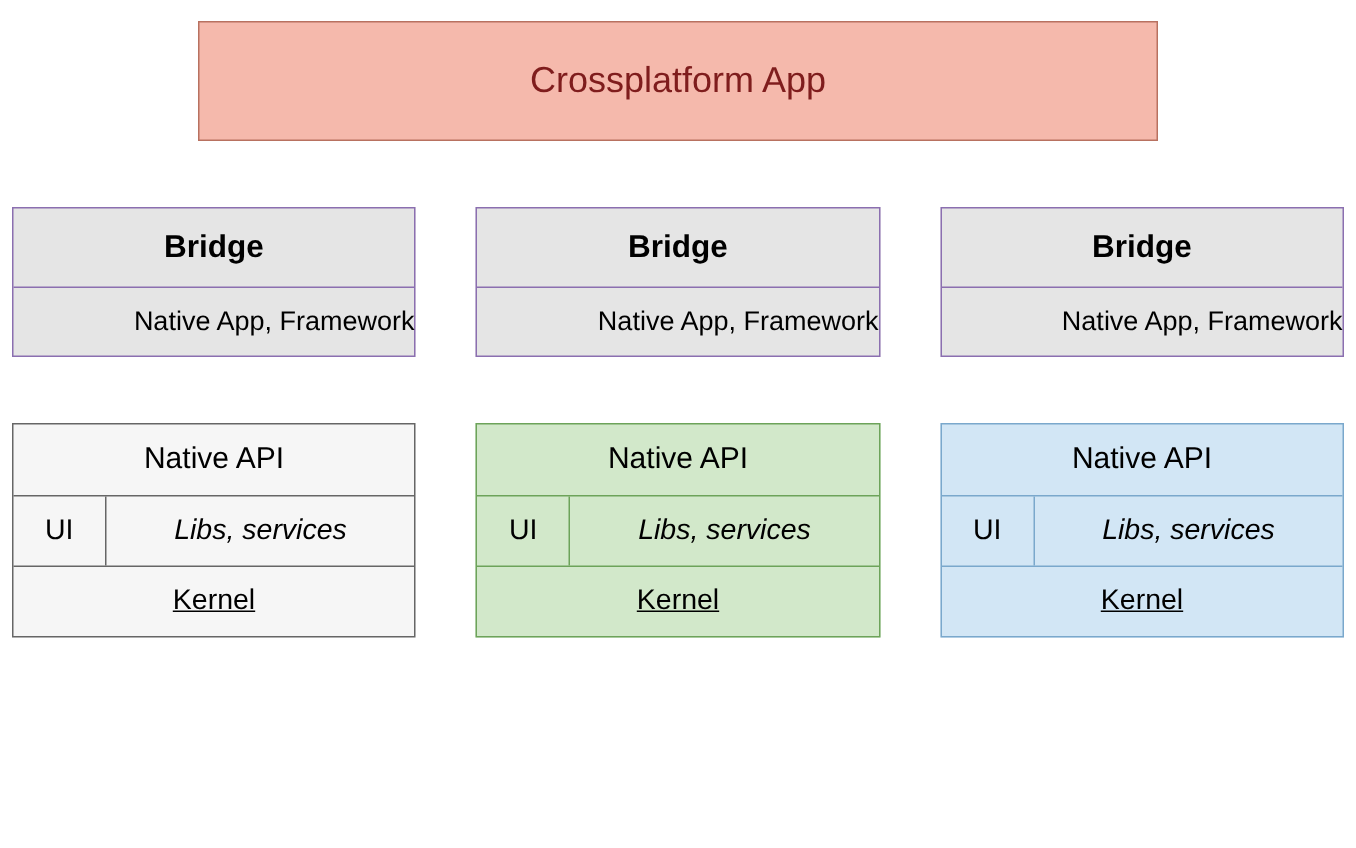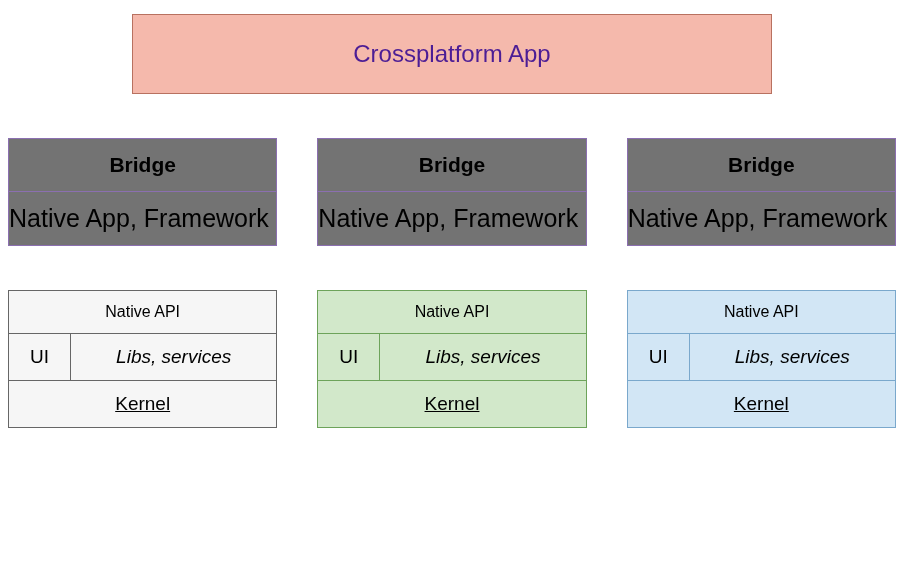--- a/index.html
+++ b/index.html
@@ -17,65 +17,65 @@
     .top-box {
       width: 640px;
       height: 80px;
       margin: 0 auto;
       background: #f5b9ac;
       border: 1.5px solid #b87160;
       display: flex;
       align-items: center;
       justify-content: center;
       font-size: 24px;
-      color: #4c1d95;
+      color: #7f1d1d;
     }
     .row {
       display: flex;
       justify-content: space-between;
       gap: 40px;
       margin-top: 44px;
     }
     .col {
       flex: 1;
       min-width: 0;
     }
     .bridge-box {
       border: 1.5px solid #8b6fb0;
-      background: #737373;
+      background: #e5e5e5;
     }
     .bridge-header {
       text-align: center;
       font-weight: bold;
       font-size: 21px;
       padding: 14px 0;
       border-bottom: 1.5px solid #8b6fb0;
     }
     .bridge-sub {
-      text-align: left;
-      font-size: 25px;
+      text-align: right;
+      font-size: 18px;
       padding: 12px 0;
     }
     .row-os {
       display: flex;
       justify-content: space-between;
       gap: 40px;
       margin-top: 44px;
     }
     .os-box {
       flex: 1;
       min-width: 0;
       border: 1.5px solid;
     }
     .os-gray { background: #f6f6f6; border-color: #666; }
     .os-green { background: #d2e8ca; border-color: #6da35a; }
     .os-blue { background: #d2e6f5; border-color: #7aa8cc; }
     .os-header {
       text-align: center;
-      font-size: 16px;
+      font-size: 20px;
       padding: 12px 0;
     }
     .os-mid {
       display: flex;
     }
     .os-ui {
       width: 62px;
       text-align: center;
       font-size: 19px;
       padding: 12px 0;

